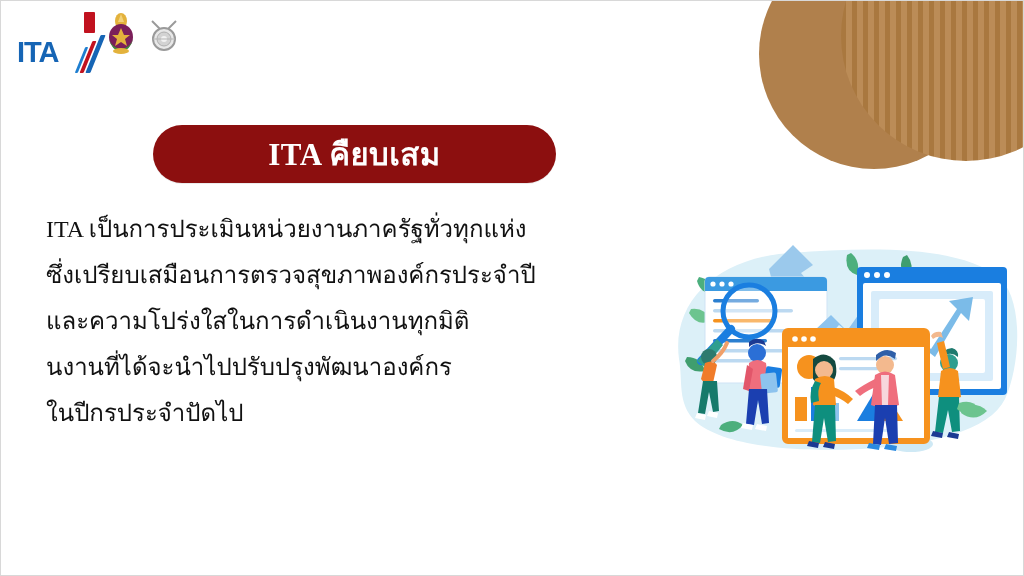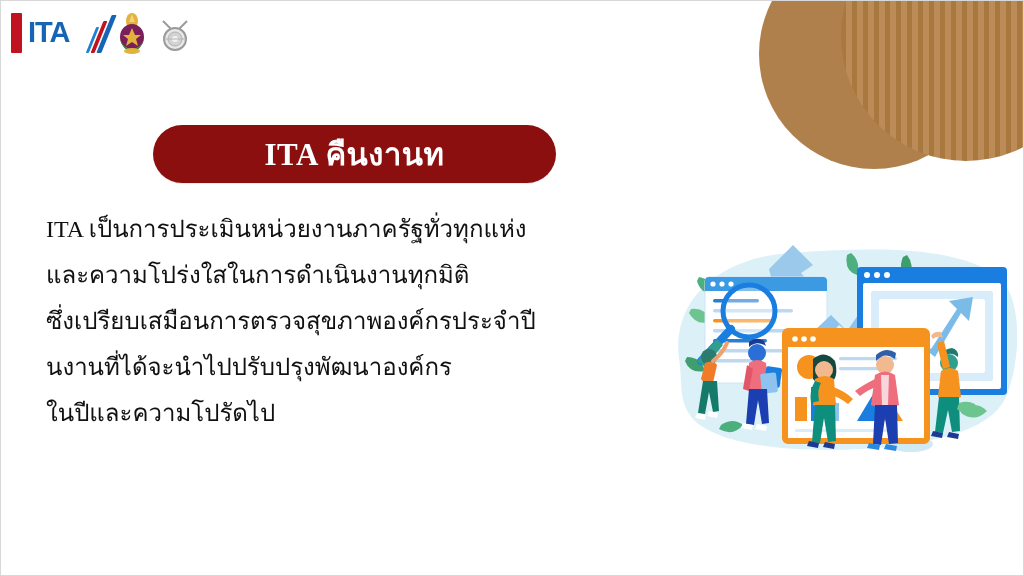--- a/index.html
+++ b/index.html
@@ -26,21 +26,21 @@
     border-radius:50%;background:#b0804c;
   }
   .circle-striped{
     position:absolute;left:110px;top:-28px;width:250px;height:250px;
     border-radius:50%;
     background:repeating-linear-gradient(90deg,#a9783f 0px,#a9783f 5px,#bb8c57 5px,#bb8c57 11px);
   }
 
   
   .logos{position:absolute;left:10px;top:10px;height:44px;display:flex;align-items:center;gap:9px;}
-  .ita-logo{position:relative;height:42px;display:flex;align-items:center;}
+  .ita-logo{position:relative;height:42px;display:flex;align-items:flex-end;flex-direction:column;}
   .ita-bar{width:11px;height:40px;background:#c1121f;border-radius:1px;}
   .ita-mark{position:relative;margin-left:6px;height:40px;width:78px;}
   .ita-text{
     position:absolute;left:0;top:4px;
     font-family:"Liberation Sans", sans-serif;
     font-weight:bold;font-size:29px;letter-spacing:-1px;
     color:#1665b5;line-height:30px;
   }
   .swoosh1{position:absolute;right:-3px;top:2px;width:5px;height:38px;background:#1665b5;transform:skewX(-22deg);border-radius:1px;}
   .swoosh2{position:absolute;right:5px;top:8px;width:4px;height:32px;background:#c1121f;transform:skewX(-22deg);border-radius:1px;}
@@ -123,29 +123,29 @@
         <circle cx="17" cy="26" r="11" fill="#e8e8e8" stroke="#9a9a9a" stroke-width="2"></circle>
         <circle cx="17" cy="26" r="7" fill="#d3d3d3" stroke="#b0b0b0" stroke-width="1"></circle>
         <circle cx="17" cy="26" r="3" fill="#f2f2f2"></circle>
         <line x1="6" y1="26" x2="28" y2="26" stroke="#b5b5b5" stroke-width="1"></line>
       </svg>
     </div>
 
   </div>
 
   <div class="title-banner">
-    <span class="title-text">ITA คืนงานท</span>
+    <span class="title-text">ITA คืยบเสม</span>
   </div>
 
   <div class="body-text">
     <div class="body-line">ITA เป็นการประเมินหน่วยงานภาครัฐทั่วทุกแห่ง</div>
+    <div class="body-line">ซึ่งเปรียบเสมือนการตรวจสุขภาพองค์กรประจำปี</div>
     <div class="body-line">และความโปร่งใสในการดำเนินงานทุกมิติ</div>
-    <div class="body-line">ซึ่งเปรียบเสมือนการตรวจสุขภาพองค์กรประจำปี</div>
     <div class="body-line">นงานที่ได้จะนำไปปรับปรุงพัฒนาองค์กร</div>
-    <div class="body-line">ในปีและความโปรัดไป</div>
+    <div class="body-line">ในปีกรประจำปัดไป</div>
   </div>
 
   <div class="illustration">
     <svg width="364" height="240" viewBox="0 0 364 240">
 
       <path d="M18 120 C10 60 60 18 130 14 C210 8 300 6 340 40 C364 66 358 130 344 160
                C328 192 270 206 200 210 C130 214 60 206 34 182 C16 164 22 142 18 120 Z" fill="#dcf0f8"></path>
       <ellipse cx="250" cy="205" rx="22" ry="8" fill="#cfe9f5"></ellipse>
 
       <g fill="#4caf7d">

